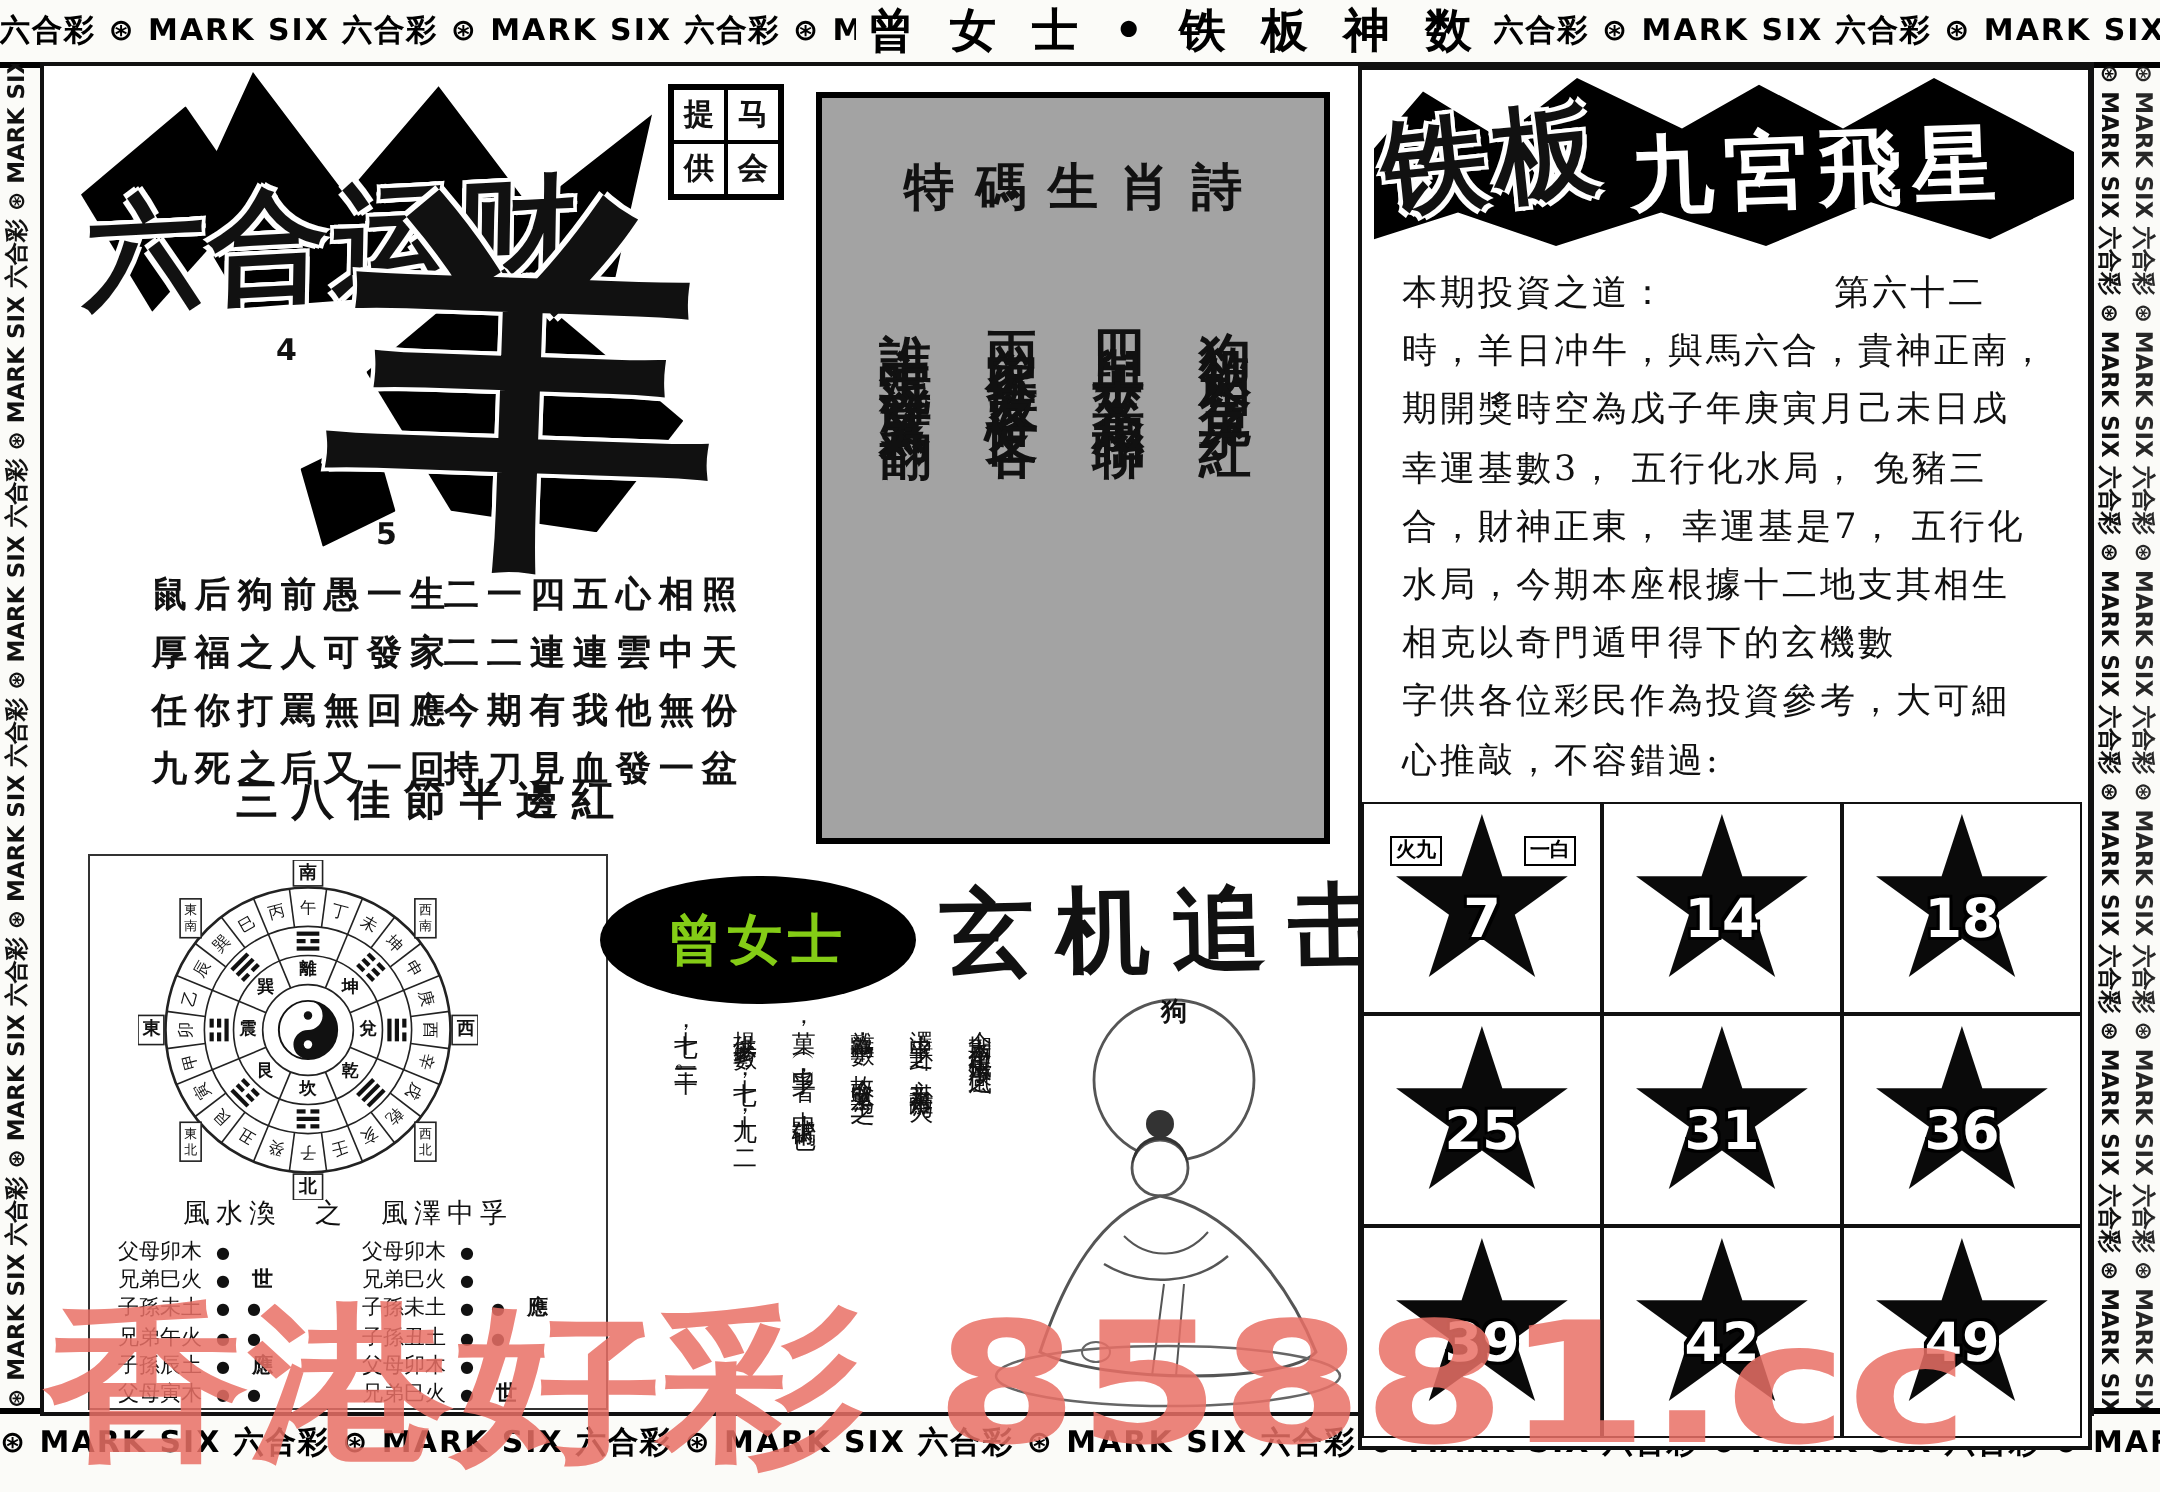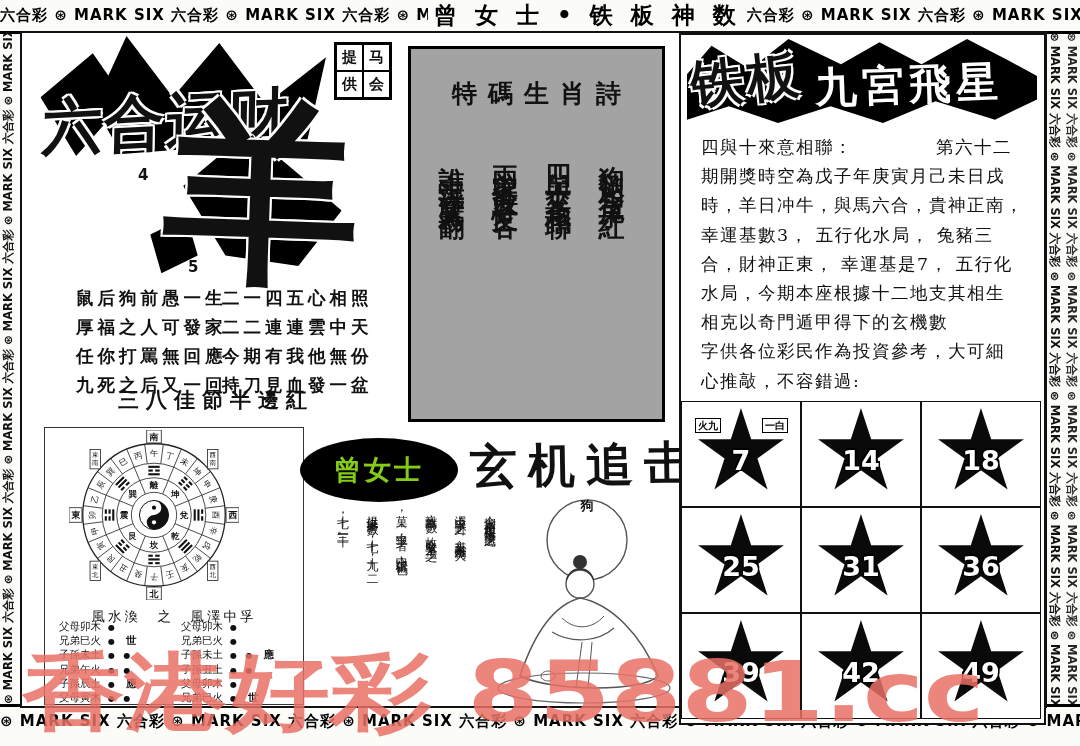--- a/index.html
+++ b/index.html
@@ -73,21 +73,21 @@
   .star-cell .star{position:absolute;left:50%;top:46%;transform:translate(-50%,-50%);
                    font-size:112px;line-height:1;color:#0a0a0a;}
   .star-cell .num{position:absolute;left:50%;top:56%;transform:translate(-50%,-50%);
                   font-size:27px;font-weight:900;color:#fff;
                   text-shadow:-1.5px -1.5px 0 #000,1.5px -1.5px 0 #000,-1.5px 1.5px 0 #000,1.5px 1.5px 0 #000;}
   .star-lab{position:absolute;top:16px;background:#fff;border:1px solid #000;color:#000;
             font-size:10px;font-weight:bold;padding:0 2px;line-height:13px;z-index:3;}
   
   .bl-box{left:44px;top:427px;width:258px;height:276px;border:1.5px solid #333;background:#fff;}
   .hex-caption{position:absolute;left:0;right:0;top:170px;text-align:center;font-size:13.5px;
-               letter-spacing:3px;font-family:"DejaVu Serif",serif;margin-top:10px;}
+               letter-spacing:3px;font-family:"DejaVu Serif",serif;}
   .hex-col{position:absolute;top:191px;font-size:10.5px;font-family:"DejaVu Serif",serif;}
   .hex-col.l{left:14px;} .hex-col.r{left:136px;}
   .hex-row{height:14.2px;line-height:14.2px;white-space:nowrap;}
   .hex-row .dots{display:inline-block;margin-left:7px;font-size:8px;letter-spacing:3px;}
   .hex-row .mark{display:inline-block;margin-left:8px;font-weight:bold;}
   
   .xj-badge{left:300px;top:438px;width:158px;height:64px;background:#000;border-radius:50%;
             display:flex;align-items:center;justify-content:center;color:#84cc16;
             font-size:27px;font-weight:900;letter-spacing:3px;}
   .xj-title{left:470px;top:434px;font-size:47px;font-weight:900;letter-spacing:11px;
@@ -156,23 +156,23 @@
 誰主沉浮雙為翻</div>
   </div>
 
   <div class="abs np-box">
     <div class="banner">
       <div class="bg"></div>
       <div class="blk">铁板</div>
       <div class="wht">九宮飛星</div>
     </div>
     <div class="np-intro" id="np-intro">
-        <div>四與十來意相聯：　　　　 第六十二</div>
+        <div>本期投資之道：　　　　 第六十二</div>
+        <div>時，羊日冲牛，與馬六合，貴神正南，</div>
         <div>期開獎時空為戊子年庚寅月己未日戌</div>
-        <div>時，羊日冲牛，與馬六合，貴神正南，</div>
         <div>幸運基數3， 五行化水局， 兔豬三</div>
         <div>合，財神正東， 幸運基是7， 五行化</div>
         <div>水局，今期本座根據十二地支其相生</div>
         <div>相克以奇門遁甲得下的玄機數</div>
         <div>字供各位彩民作為投資參考，大可細</div>
         <div>心推敲，不容錯過:</div>
       </div>
   </div>
 
   <div class="abs star-grid" id="star-grid">

